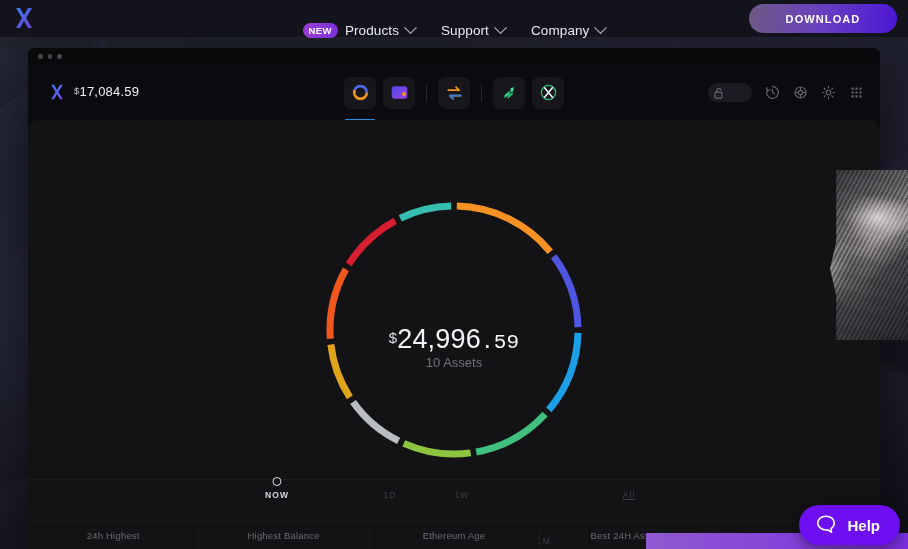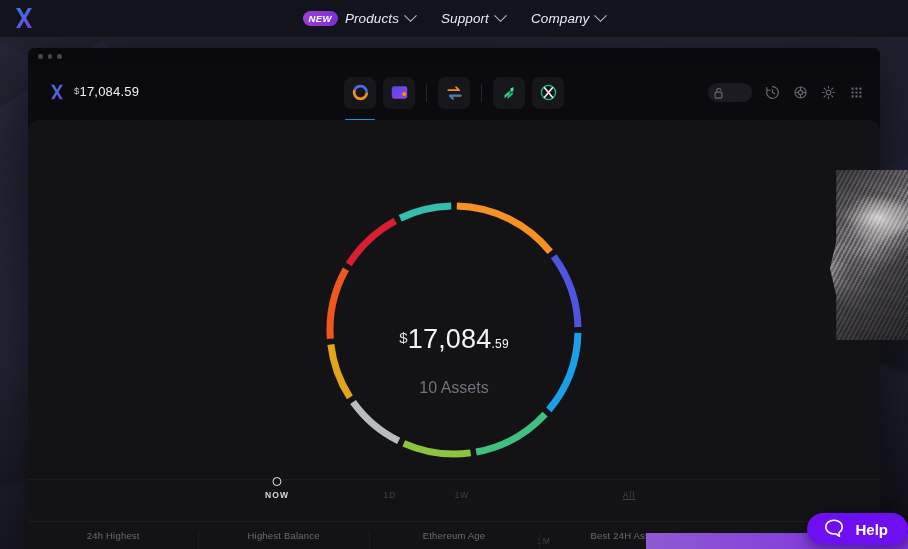--- a/index.html
+++ b/index.html
@@ -35,22 +35,22 @@
 
   
   .topnav{
     position:absolute; left:0; top:0; width:908px; height:37px;
     background:#13131c;
     display:flex; align-items:center;
     z-index:40;
   }
   .brand{ position:absolute; left:9px; top:3px; width:30px; height:30px; }
   .nav-center{
-    position:absolute; left:0; right:0; top:0; height:37px;
-    display:flex; align-items:center; justify-content:center; gap:26px;font-style:italic;
+    position:absolute; left:0; right:0; top:12px; height:37px;
+    display:flex; align-items:center; justify-content:center; gap:26px;
   }
   .nav-item{
     display:flex; align-items:center; gap:7px;
     font-size:13.5px; color:#e9e9f2; cursor:pointer; letter-spacing:.1px;
   }
   .badge-new{
     background:linear-gradient(100deg,#9b3fd6,#7b2fd6);
     color:#fff; font-size:9.5px; font-weight:bold; letter-spacing:.4px;
     padding:2.5px 6px; border-radius:9px; line-height:1;
   }
@@ -115,22 +115,22 @@
   .panel{
     position:absolute; left:0; top:72px; width:852px; height:429px;
     background:#131316; border-radius:10px 10px 0 0;
   }
   .donut-wrap{ position:absolute; left:0; right:0; top:72px; display:flex; justify-content:center; }
   .donut-center{
     position:absolute; left:0; right:0; top:204px; text-align:center;
   }
   .dc-amount{ font-size:27px; color:#f4f4f8; letter-spacing:.2px; }
   .dc-amount .cur{ font-size:15px; vertical-align:5px; color:#dcdce4; }
-  .dc-amount .cents{ font-size:12px; }
-  .dc-assets{ font-size:16px; color:#72727e; margin-top:24px; }
+  .dc-amount .cents{ font-size:21px;font-family:Liberation Mono, monospace; }
+  .dc-assets{ font-size:13px; color:#72727e; margin-top:0; }
 
   
   .timeline{
     position:absolute; left:0; right:0; top:359px; height:42px;
     border-top:1px solid #1d1d21;
   }
   .tl-inner{ position:relative; width:420px; margin:0 auto; height:42px; }
   .tl-item{
     position:absolute; top:10px; transform:translateX(-50%);
     font-size:8.5px; letter-spacing:1.1px; color:#3f3f48; cursor:pointer; text-align:center;
@@ -173,22 +173,22 @@
 
   
   .purple-band{
     position:absolute; left:646px; bottom:0; width:262px; height:16px;
     background:linear-gradient(95deg,#8f5ad0,#7b2ee0);
     z-index:32;
   }
 
   
   .help-btn{
-    position:absolute; right:0; bottom:4px;
-    height:32px; padding:0 20px 0 16px;
+    position:absolute; right:8px; bottom:4px;
+    height:40px; padding:0 20px 0 16px;
     border-radius:24px; background:#6d0ff0;
     display:flex; align-items:center; gap:10px;
     color:#fff; font-size:15px; font-weight:bold; cursor:pointer;
     z-index:50; border:none;
     box-shadow:0 3px 14px rgba(0,0,0,.45);
   }
 </style>
 </head>
 <body>
 
@@ -218,20 +218,21 @@
     <div class="nav-item">
       <span>Support</span>
       <span class="chev"></span>
     </div>
     <div class="nav-item">
       <span>Company</span>
       <span class="chev"></span>
     </div>
   </div>
 
+  <button class="dl-btn">DOWNLOAD</button>
 </div>
 
 <div class="app-window">
 
   <div class="titlebar">
     <span class="dot"></span>
     <span class="dot"></span>
     <span class="dot"></span>
   </div>
 
@@ -345,21 +346,21 @@
           <path d="M 82.6714711743837 248.97186083865108 A 124 124 0 0 1 37.049675723816435 210.00716650815656" fill="none" stroke="#b9bcc0" stroke-width="7" stroke-linecap="butt"></path>
           <path d="M 33.88713679773275 205.35363179388315 A 124 124 0 0 1 14.846839457227716 152.4671714003173" fill="none" stroke="#e0a51a" stroke-width="7" stroke-linecap="butt"></path>
           <path d="M 14.31734291656295 146.86568309725303 A 124 124 0 0 1 29.863410218417044 77.31657598314305" fill="none" stroke="#f0571e" stroke-width="7" stroke-linecap="butt"></path>
           <path d="M 32.727510733986506 72.47364649442888 A 124 124 0 0 1 79.21306207815762 28.82080816486389" fill="none" stroke="#d81f32" stroke-width="7" stroke-linecap="butt"></path>
           <path d="M 84.22627351114453 26.266449356060633 A 124 124 0 0 1 135.18677063697504 14.03191644398541" fill="none" stroke="#35bdb0" stroke-width="7" stroke-linecap="butt"></path>
         </svg>
     </div>
 
     <div class="donut-center">
       <div class="dc-amount">
-        <span class="cur">$</span><span>17,084</span><span class="cents">.59</span>
+        <span class="cur">$</span><span>24,996</span><span class="cents">.59</span>
       </div>
       <div class="dc-assets">10 Assets</div>
     </div>
 
     <div class="timeline">
       <div class="tl-inner" id="tl-inner">
           <div class="tl-item sel" style="left: 33px;"><span class="tl-dot"></span><span>NOW</span></div>
           <div class="tl-item" style="left: 146px;"><span>1D</span></div>
           <div class="tl-item" style="left: 218px;"><span>1W</span></div>
           <div class="tl-item" style="left: 300px; margin-top: 46px;"><span>1M</span></div>

